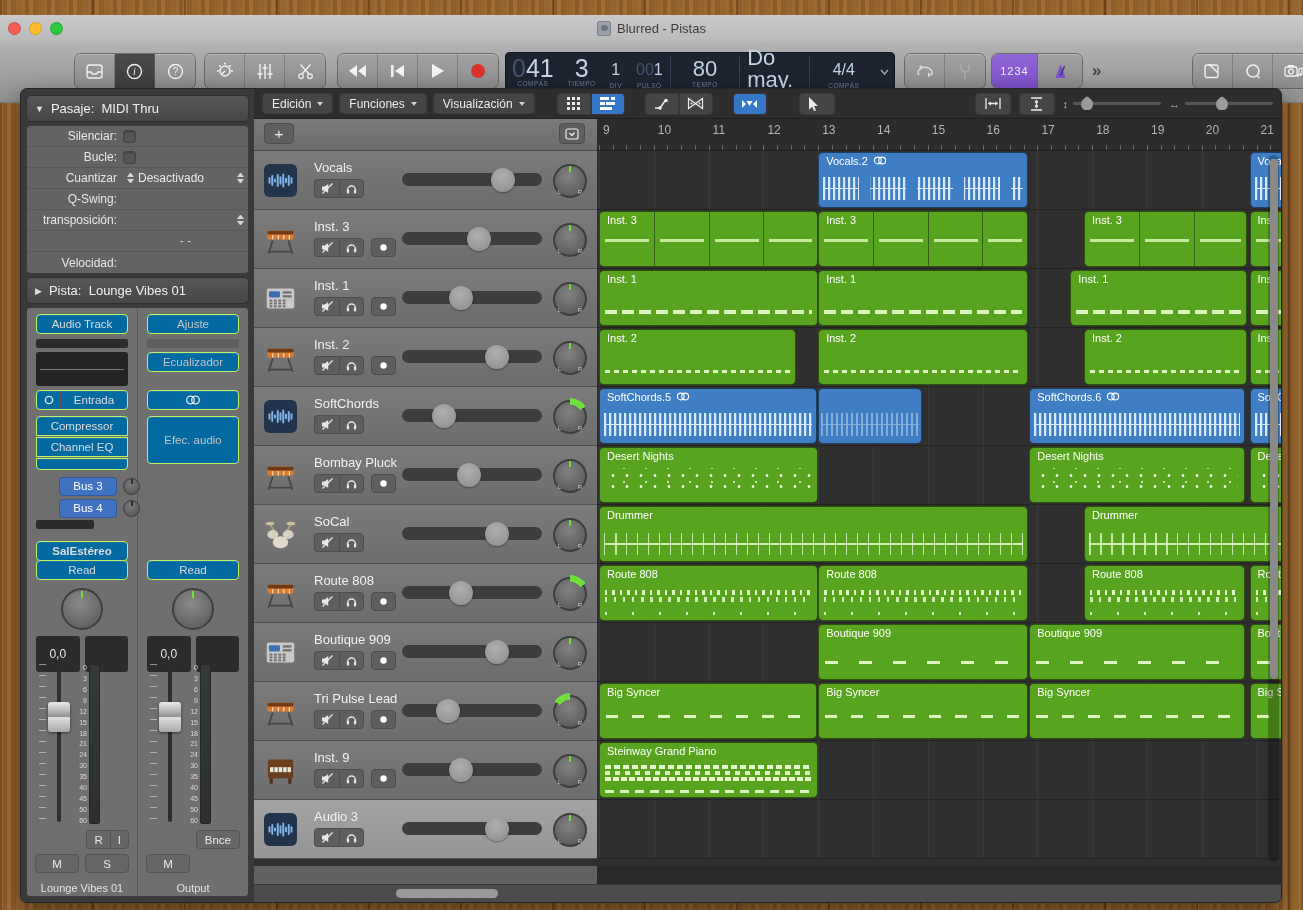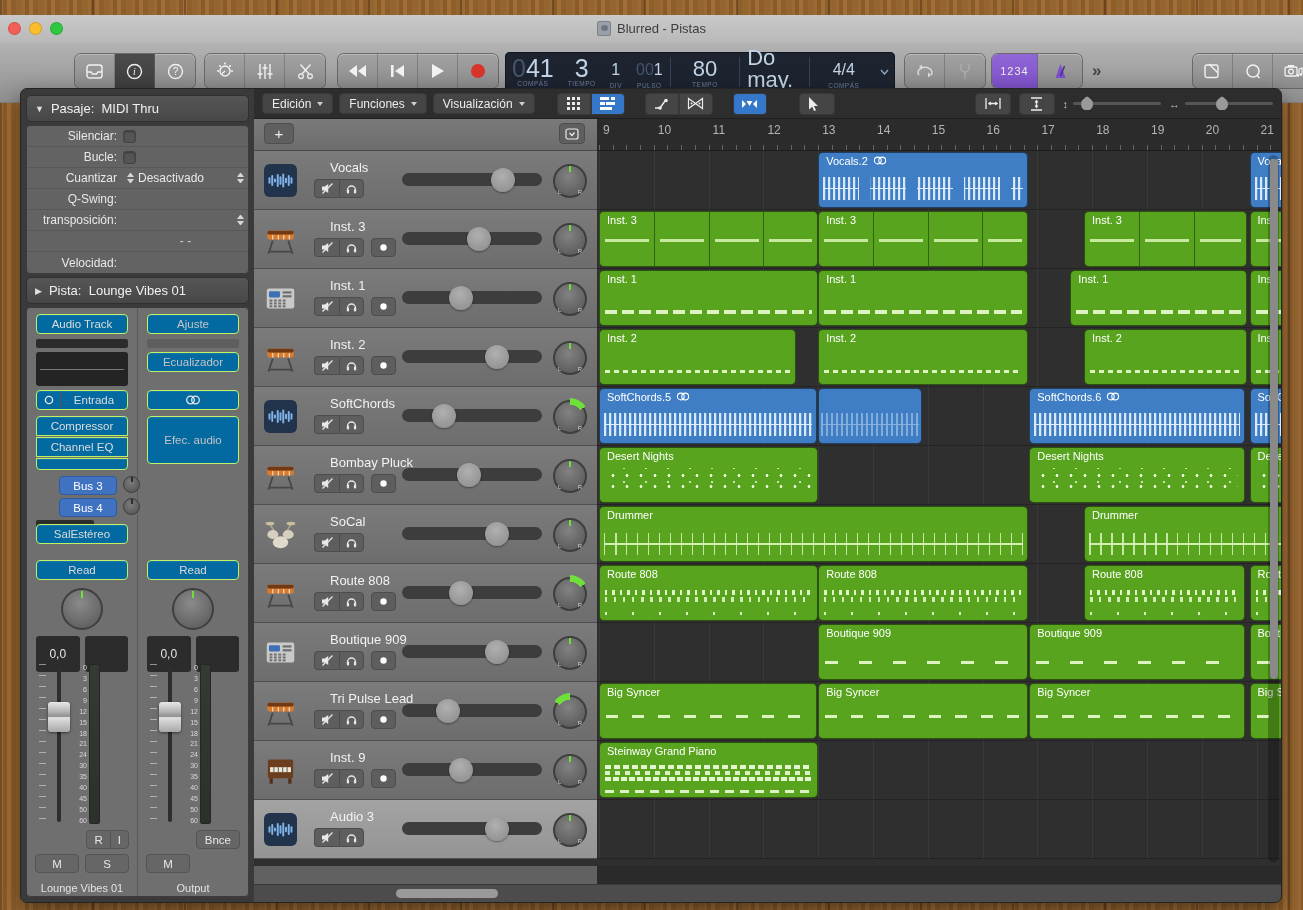--- a/index.html
+++ b/index.html
@@ -65,21 +65,21 @@
   
   .strips{flex:1;background:#6f6f6f;border:1px solid #3c3c3c;border-radius:4px;display:flex;position:relative;margin-bottom:5px;}
   .strip{position:relative;flex:1;}
   .strip.left{border-right:1px solid #5a5a5a;}
   .sbtn{position:absolute;left:9px;right:9px;height:20px;background:#0369a1;border:1px solid #bef264;border-radius:4px;
     color:#dcdcdc;font-size:11.5px;display:flex;align-items:center;justify-content:center;box-shadow:inset 0 1px 0 rgba(255,255,255,.08);}
   .sbtn.dim{color:#c4c4c4;text-align:right;}
   .sthumb{position:absolute;left:9px;right:9px;background:#2c2c2c;border-radius:2px;}
   .eqthumb{position:absolute;left:9px;right:9px;height:34px;background:#242424;border-radius:3px;}
   .eqthumb::after{content:"";position:absolute;left:4px;right:4px;top:50%;height:1px;background:#777;}
-  .sendrow{position:absolute;left:9px;display:flex;align-items:flex-start;gap:6px;height:20px;padding-left:23px;}
+  .sendrow{position:absolute;left:9px;display:flex;align-items:center;gap:6px;height:20px;padding-left:23px;}
   .send{width:58px;height:19px;background:#3f72c0;border-radius:4px;color:#fff;font-size:11.5px;
     display:flex;align-items:center;justify-content:center;border:1px solid #2d5aa0;}
   .sknob{width:17px;height:17px;border-radius:50%;background:radial-gradient(circle at 45% 35%,#7c7c7c,#4f4f4f);border:1px solid #3c3c3c;position:relative;}
   .sknob::after{content:"";position:absolute;left:50%;top:0;width:2px;height:5px;background:#2e2e2e;transform:translateX(-50%);}
   .panknob{position:absolute;left:50%;transform:translateX(-50%);width:42px;height:42px;border-radius:50%;
     background:radial-gradient(circle at 45% 35%,#8a8a8a,#565656);border:2px solid #3f3f3f;}
   .panknob::after{content:"";position:absolute;left:50%;top:1px;width:2px;height:7px;background:#6fe03a;transform:translateX(-50%);}
   .valrow{position:absolute;left:9px;right:9px;display:flex;gap:5px;height:36px;}
   .valbox{flex:1;background:#2c2c2c;border-radius:3px;color:#e6e6e6;font-size:12px;display:flex;align-items:center;justify-content:center;}
   .valbox.empty{color:transparent;}
@@ -127,21 +127,21 @@
     display:flex;align-items:center;justify-content:center;}
   .ruler{flex:1;background:#2b2b2b;position:relative;border-bottom:1px solid #1c1c1c;overflow:hidden;}
   .rnum{position:absolute;top:4px;font-size:12px;color:#b4b4b4;}
   .ruler::after{content:"";position:absolute;left:2px;right:0;bottom:0;height:5px;
     background:repeating-linear-gradient(90deg, rgba(255,255,255,.28) 0 1px, transparent 1px 13.7px);}
   .rowswrap{flex:1;position:relative;overflow:hidden;}
   .trow{height:59px;display:flex;}
   .thead{width:343px;flex:none;background:linear-gradient(180deg,#7b7b7b,#6d6d6d);border-bottom:1px solid #4f4f4f;position:relative;}
   .trow.selected .thead{background:linear-gradient(180deg,#a3a3a3,#949494);}
   .ticon{position:absolute;left:10px;top:13px;width:33px;height:33px;border-radius:5px;overflow:hidden;}
-  .tname{position:absolute;left:76px;top:9px;font-size:13px;color:#f2f2f2;}
+  .tname{position:absolute;left:60px;top:9px;font-size:13px;color:#f2f2f2;}
   .tbtns{position:absolute;left:60px;top:28px;display:flex;align-items:center;gap:7px;}
   .hbtn{width:25px;height:19px;background:#5e5e5e;border:1px solid #4d4d4d;display:flex;align-items:center;justify-content:center;}
   .hjoin{display:flex;}
   .hjoin .hbtn:first-child{border-radius:4px 0 0 4px;border-right:none;}
   .hjoin .hbtn:last-child{border-radius:0 4px 4px 0;}
   .hbtn.rec{border-radius:4px;}
   .vslider{position:absolute;left:148px;top:22px;width:140px;height:13px;background:#3d3d3d;border-radius:7px;}
   .vknob{position:absolute;top:50%;transform:translate(-50%,-50%);width:24px;height:24px;border-radius:50%;
     background:radial-gradient(circle at 45% 35%,#b0b0b0,#8a8a8a);box-shadow:0 1px 2px rgba(0,0,0,.4);}
   .hpan{position:absolute;right:10px;top:13px;width:34px;height:34px;border-radius:50%;
@@ -468,21 +468,21 @@
         <div class="sbtn" style="top:150px;height:12px;border-radius:0 0 4px 4px;"></div>
         <div class="sendrow" style="top:168px;">
             <span class="send">Bus 3</span>
             <span class="sknob"></span>
           </div>
         <div class="sendrow" style="top:190px;">
             <span class="send">Bus 4</span>
             <span class="sknob"></span>
           </div>
         <div class="sthumb" style="top:212px;height:9px;width:58px;right:auto;"></div>
-        <div class="sbtn" style="top:216px;">SalEstéreo</div>
+        <div class="sbtn" style="top:233px;font-weight:bold;">SalEstéreo</div>
         <div class="sbtn" style="top:252px;">Read</div>
         <div class="panknob" style="top:280px;"></div>
         <div class="valrow" style="top:328px;">
           <span class="valbox">0,0</span>
           <span class="valbox empty"></span>
         </div>
         <div class="faderblk" style="top:356px;height:160px;">
           <div class="ftick"></div>
           <div class="fslot">
               <div class="fcap" style="top:38px;"></div>

